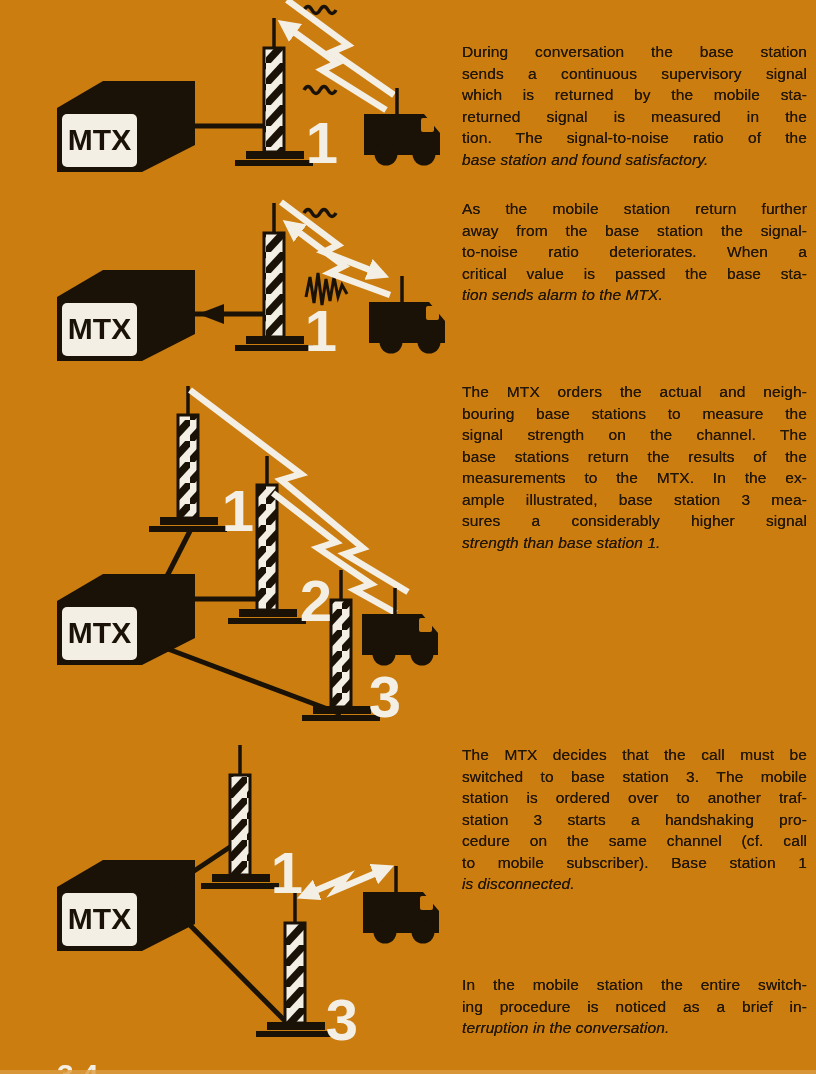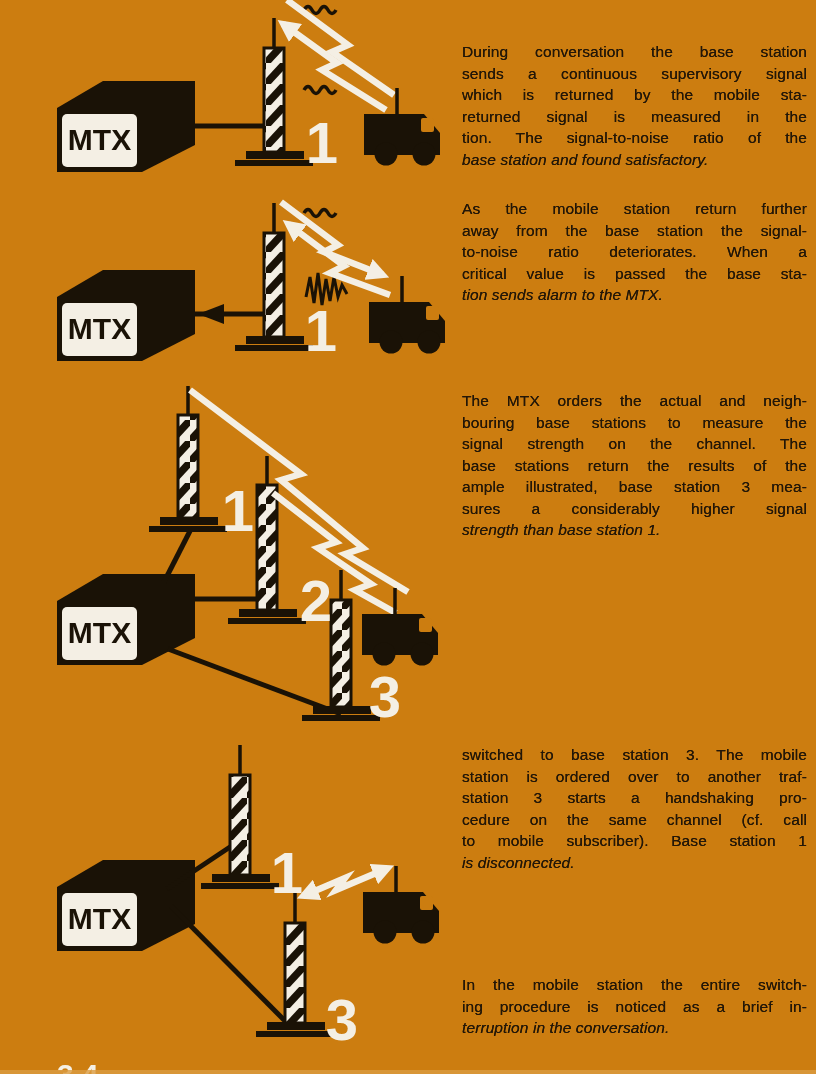--- a/index.html
+++ b/index.html
@@ -170,30 +170,32 @@
         <div class="tline">tion. The signal-to-noise ratio of the</div>
         <div class="tline tline-last">base station and found satisfactory.</div>
       </div>
     <div class="para" style="top:198px">
         <div class="tline">As the mobile station return further</div>
         <div class="tline">away from the base station the signal-</div>
         <div class="tline">to-noise ratio deteriorates. When a</div>
         <div class="tline">critical value is passed the base sta-</div>
         <div class="tline tline-last">tion sends alarm to the MTX.</div>
       </div>
-    <div class="para" style="top:390px">
+    <div class="para" style="top:381px">
         <div class="tline">The MTX orders the actual and neigh-</div>
         <div class="tline">bouring base stations to measure the</div>
         <div class="tline">signal strength on the channel. The</div>
         <div class="tline">base stations return the results of the</div>
+        <div class="tline">measurements to the MTX. In the ex-</div>
         <div class="tline">ample illustrated, base station 3 mea-</div>
         <div class="tline">sures a considerably higher signal</div>
         <div class="tline tline-last">strength than base station 1.</div>
       </div>
     <div class="para" style="top:744px">
+        <div class="tline">The MTX decides that the call must be</div>
         <div class="tline">switched to base station 3. The mobile</div>
         <div class="tline">station is ordered over to another traf-</div>
         <div class="tline">station 3 starts a handshaking pro-</div>
         <div class="tline">cedure on the same channel (cf. call</div>
         <div class="tline">to mobile subscriber). Base station 1</div>
         <div class="tline tline-last">is disconnected.</div>
       </div>
     <div class="para" style="top:974px">
         <div class="tline">In the mobile station the entire switch-</div>
         <div class="tline">ing procedure is noticed as a brief in-</div>

